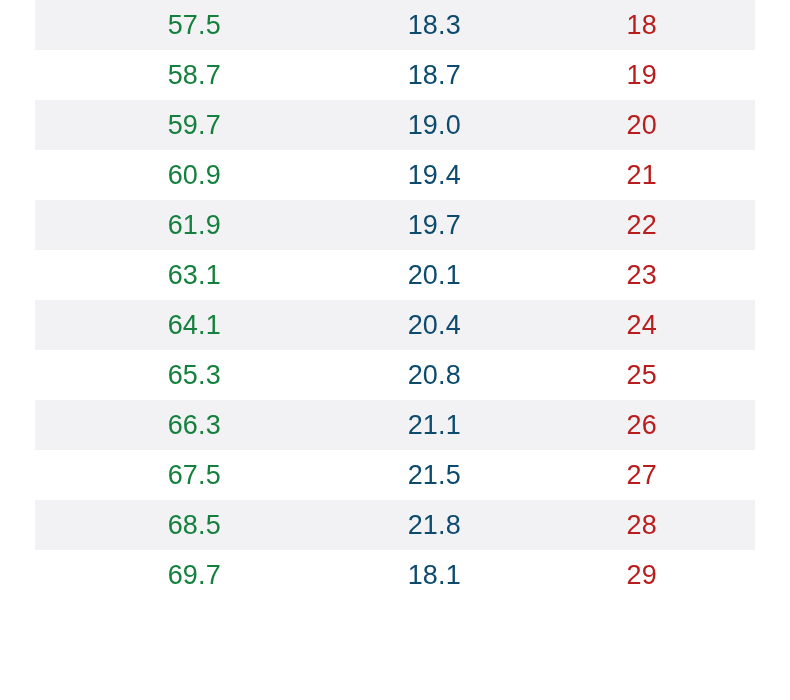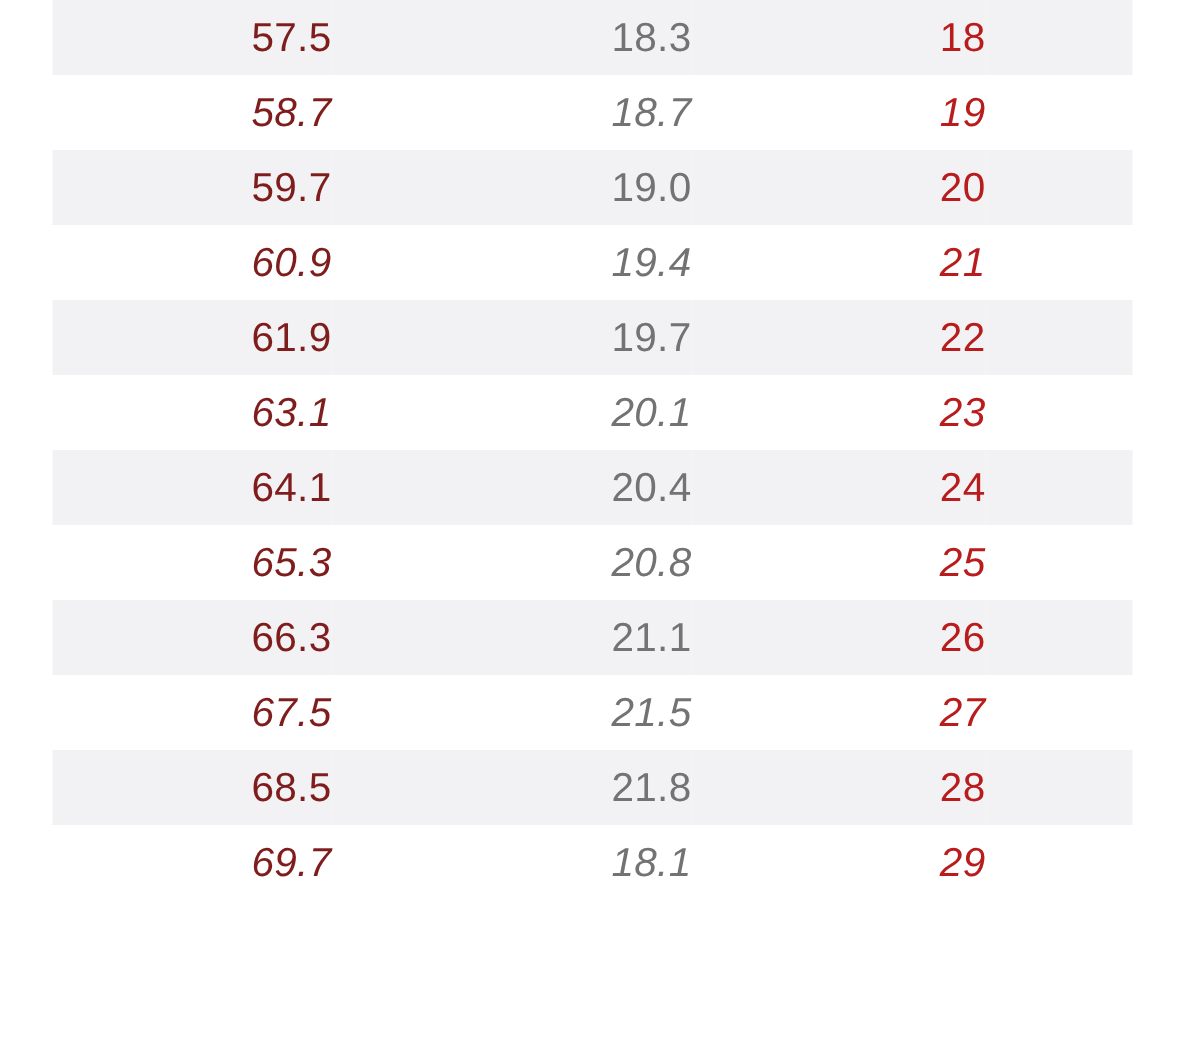--- a/index.html
+++ b/index.html
@@ -34,37 +34,36 @@
   .data-table tr {
     height: 50px;
   }
 
   .data-table tr.striped {
     background: #f2f2f4;
   }
 
   .data-table tr.plain {
     background: #ffffff;
-    font-style: italic;
   }
 
   .data-table td {
     padding: 0;
     margin: 0;
     text-align: right;
     vertical-align: middle;
     font-size: 27px;
     line-height: 50px;
     letter-spacing: 0.2px;
     white-space: nowrap;
   }
 
   
-  .col-a { width: 186px; color: #7f1d1d; padding-right: 0px; }
-  .col-b { width: 240px; color: #737373; padding-right: 0px; }
+  .col-a { width: 186px; color: #15803d; padding-right: 0px; }
+  .col-b { width: 240px; color: #0c4a6e; padding-right: 0px; }
   .col-c { width: 196px; color: #b91c1c; padding-right: 0px; }
   .col-pad { width: 98px; }
 </style>
 </head>
 <body>
 
 <div class="page">
   <table class="data-table">
     <tbody>
         <tr class="striped">

